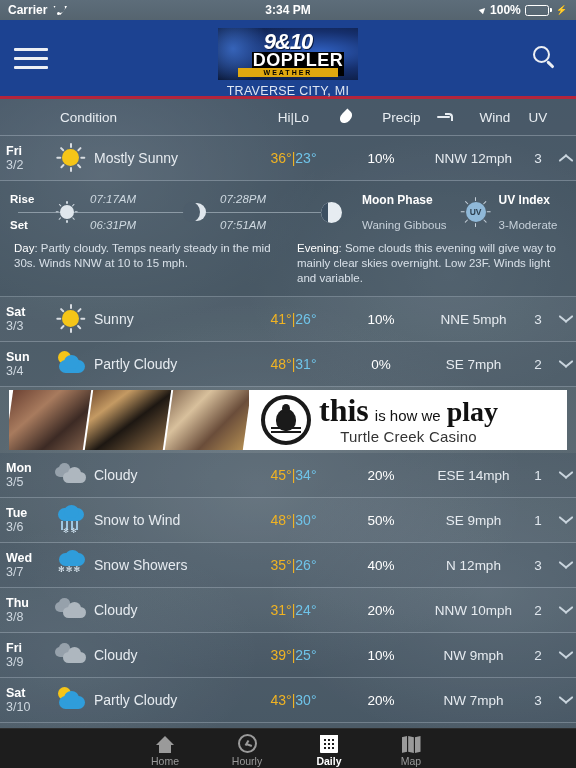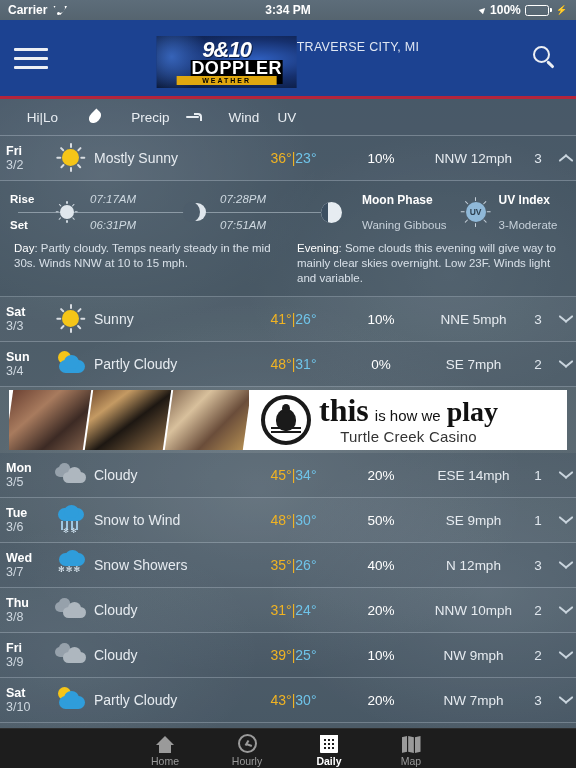--- a/index.html
+++ b/index.html
@@ -39,21 +39,21 @@
   
   .header{
     height:76px;background:#1c4291;width:100%;
     display:flex;align-items:center;position:relative;
   }
   .hamburger{margin-left:14px;width:36px;height:30px;display:flex;flex-direction:column;
     justify-content:center;gap:6px;cursor:pointer;}
   .hamburger span{display:block;height:3px;background:#eceff4;border-radius:1px;width:34px;}
   .brand{
     position:absolute;left:50%;transform:translateX(-50%);
-    top:16px;display:flex;
+    top:8px;display:flex;flex-direction:column;align-items:center;
   }
   .logo{
     width:140px;height:52px;position:relative;overflow:hidden;
     background:radial-gradient(ellipse at 72% 45%,#2f5fbf 0%,#16306e 48%,#07122c 100%);
   }
   .logo:before{
     content:"";position:absolute;left:-6px;top:-4px;width:70px;height:62px;
     background:radial-gradient(circle at 30% 40%,#3f72cf 0%,rgba(20,44,100,.1) 60%);
     opacity:.8;
   }
@@ -285,20 +285,21 @@
   <div class="search-icon">
     <span class="ring"></span>
       <span class="handle"></span>
   </div>
 </div>
 <div class="redline"></div>
 
 <div class="content">
 
   <div class="colhead">
+    <div class="hd-cond">Condition</div>
     <div class="c-hilo">Hi|Lo</div>
     <div class="c-prec" style="display:flex;align-items:center;justify-content:center;gap:24px;">
       <span class="drop-ico"></span>
       <span>Precip</span>
     </div>
     <div class="c-wind" style="display:flex;align-items:center;justify-content:center;gap:21px;">
       <span class="wind-ico"></span>
       <span>Wind</span>
     </div>
     <div class="c-uv">UV</div>

